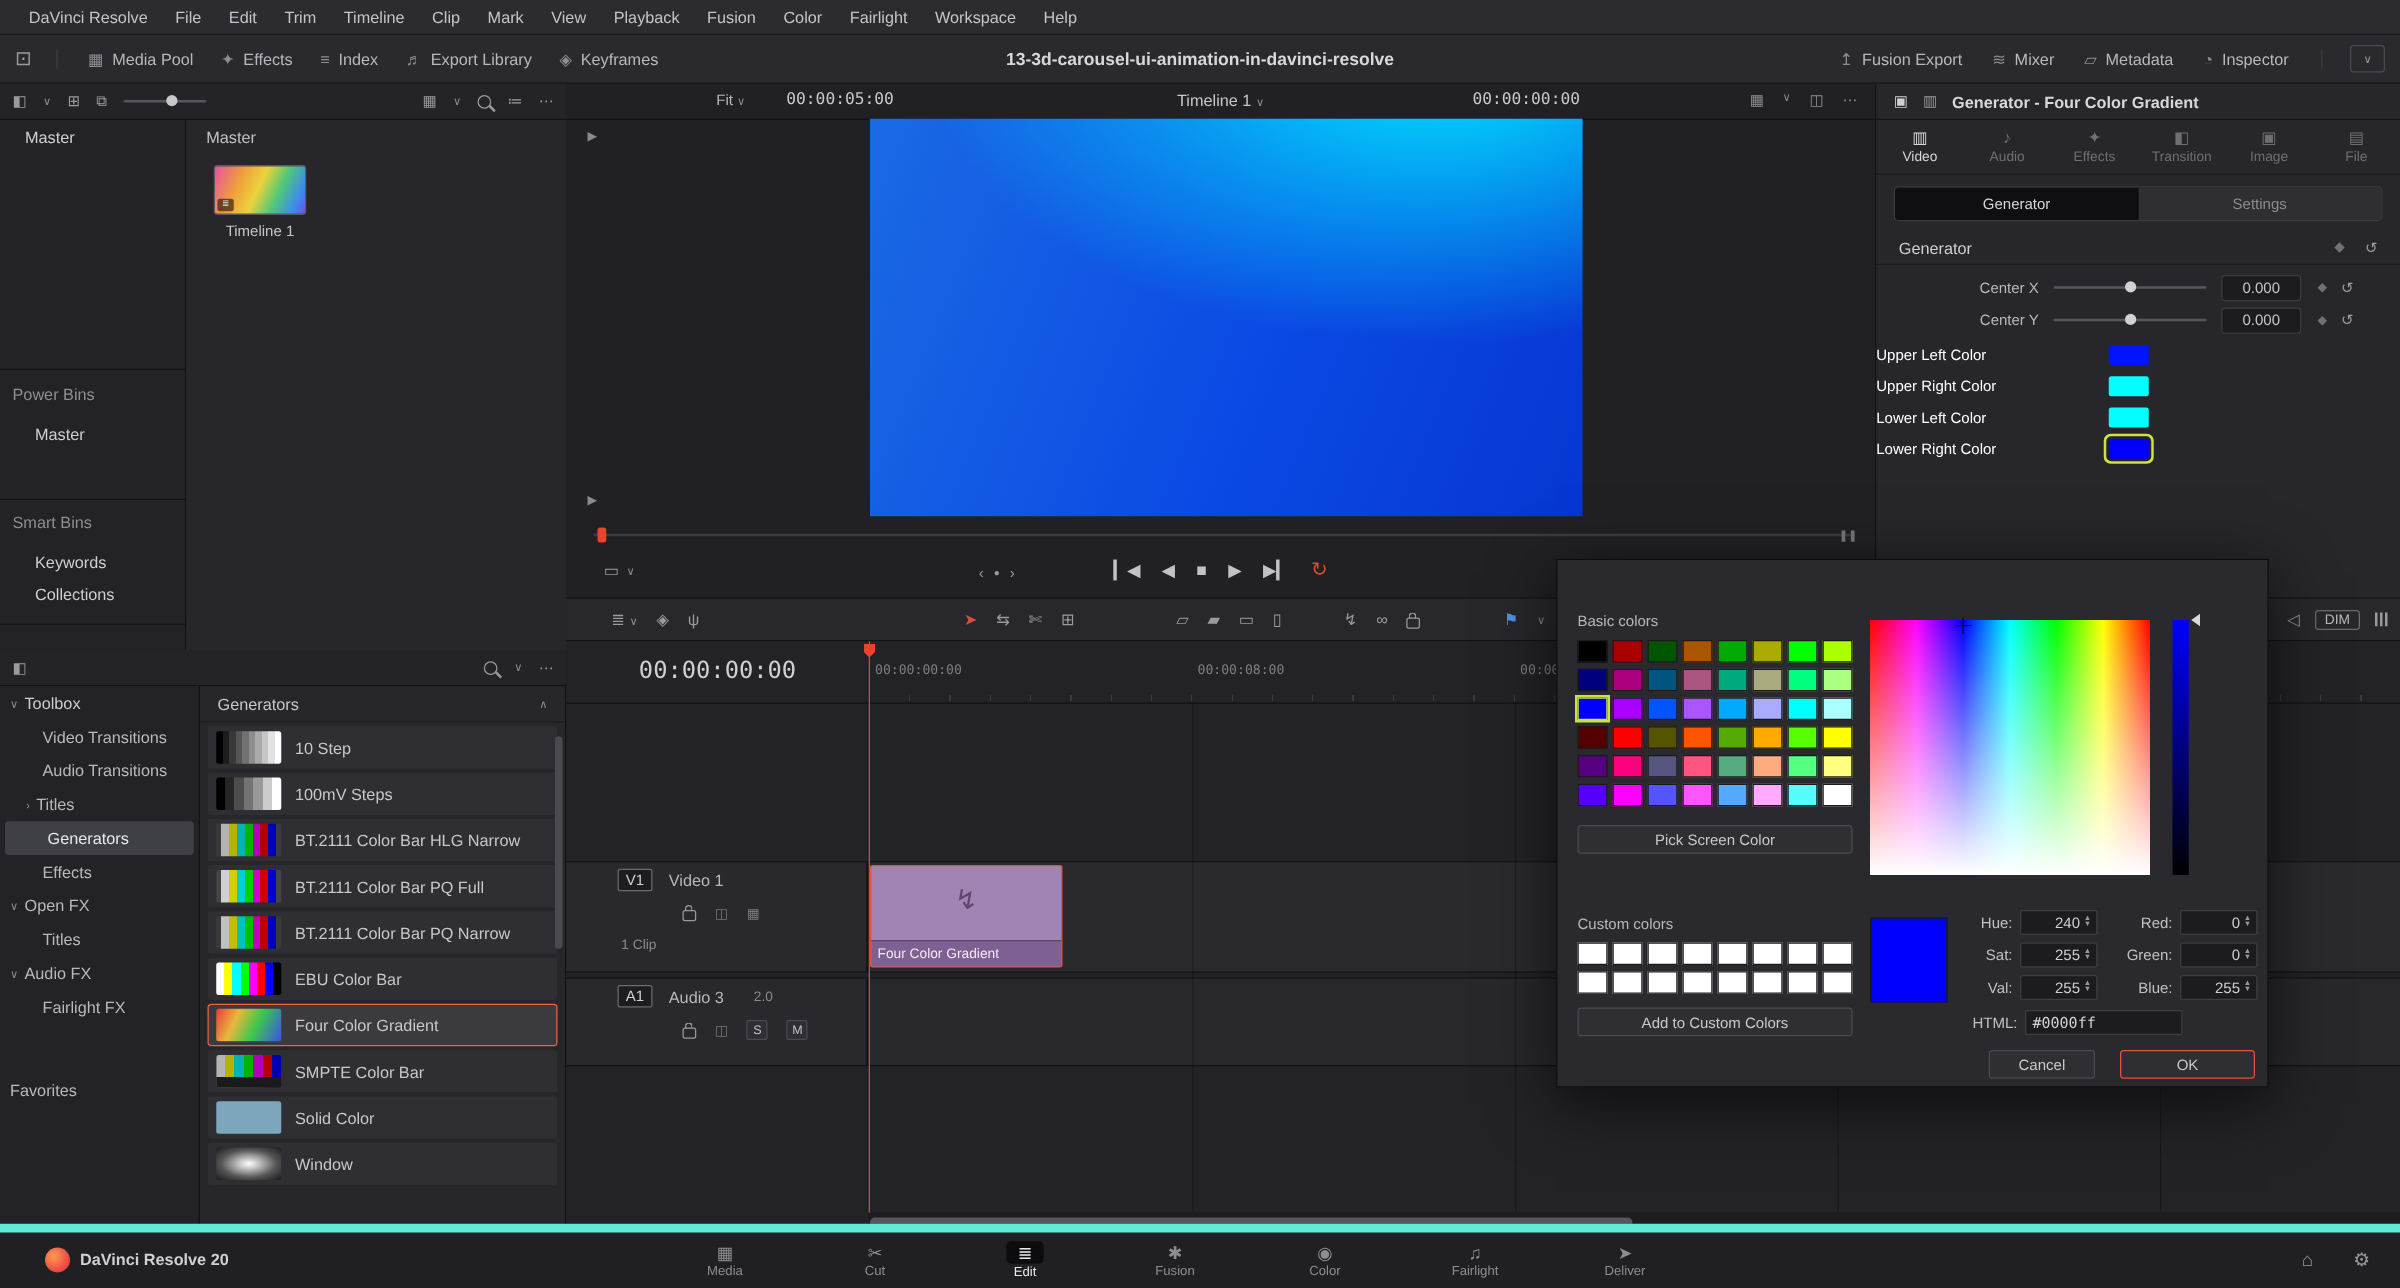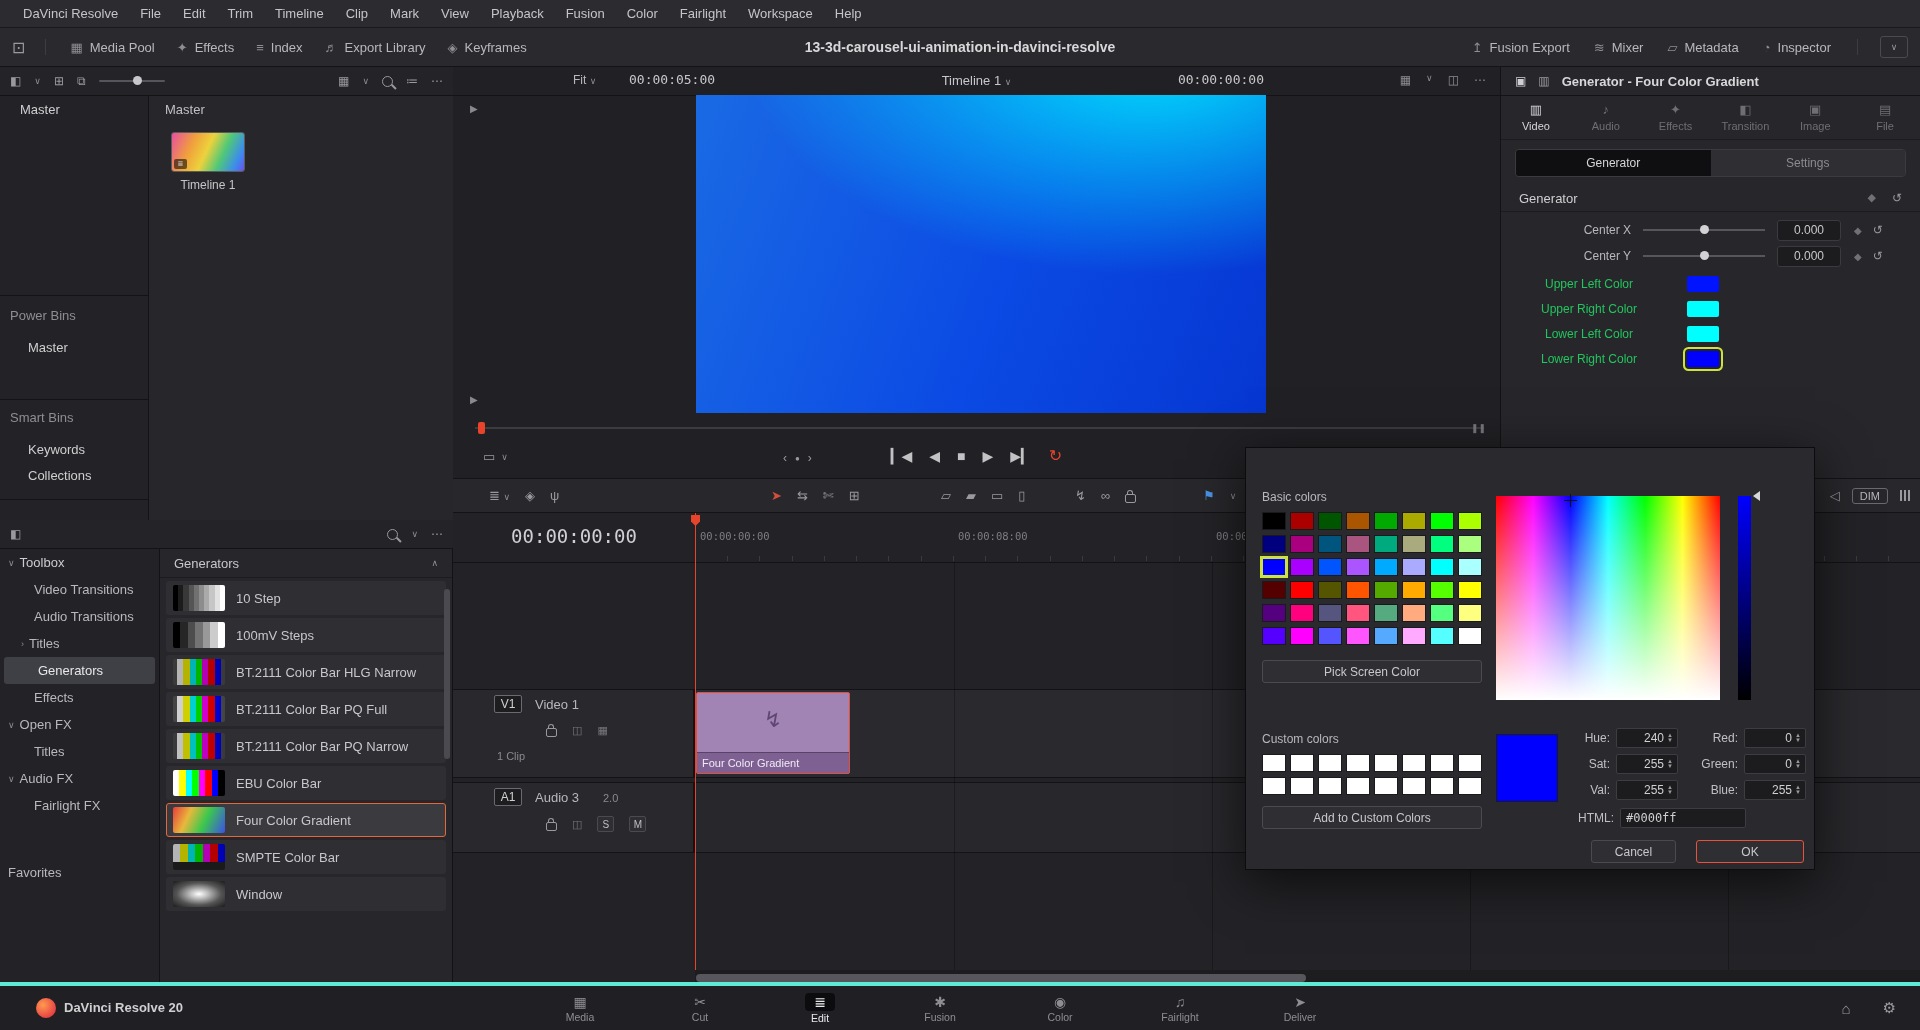--- a/index.html
+++ b/index.html
@@ -101,21 +101,21 @@
   .prow{display:flex;align-items:center;height:26px;font-size:12px}
   .plabel{width:130px;text-align:right;color:#b8b8bc;flex:none}
   .ptrack{width:122px;height:2px;background:#56565c;margin:0 12px;position:relative;flex:none}
   .pthumb{position:absolute;left:50%;top:-4px;width:9px;height:9px;margin-left:-4px;border-radius:50%;background:#d2d2d5}
   .pbox{width:62px;height:19px;background:#1c1c1f;border:1px solid #3a3a3f;border-radius:3px;color:#c8c8cb;
     display:flex;align-items:center;justify-content:center;font-size:12px;flex:none}
   .pkey{margin-left:13px;color:#707075;font-size:10px}
   .preset{margin-left:11px;color:#9a9a9e;font-size:12px}
   .insp-colors{position:absolute;left:0;right:0;top:204px}
   .crow{display:flex;align-items:center;height:25px;font-size:12px}
-  .clabel{width:176px;text-align:center;color:#22c55e;flex:none}
+  .clabel{width:176px;text-align:left;color:#ffffff;flex:none}
   .cswatch{width:32px;height: 16px;border-radius:2px;margin-left:10px;flex:none}
   .cswatch.hl{box-shadow:0 0 0 2px #232327,0 0 0 4px #cde23c}
 
   
   .tl-toolbar{position:absolute;left:453px;right:0;top:478px;height:35px;background:#28282c;border-top:1px solid #131316;border-bottom:1px solid #131316;box-sizing:border-box;color:#9a9a9e;font-size:13px}
   .tlt-g{position:absolute;top:0;height:33px;display:flex;align-items:center;gap:15px}
   .tlt-right{position:absolute;right:10px;top:0;height:33px;display:flex;align-items:center;gap:12px}
   .dim-pill{border:1px solid #6a6a70;border-radius:3px;padding:1px 7px;font-size:11px;color:#b8b8bc}
   .bars{display:flex;gap:2px}
   .bars i{display:block;width:2px;height:11px;background:#9a9a9e}
@@ -183,21 +183,21 @@
   .dlg-preview{position:absolute;left:250px;top:286px;width:62px;height:68px;border:1px solid #1a1a1c;box-sizing:border-box}
   .frow{position:absolute;display:flex;align-items:center;height:20px}
   .flabel{text-align:right;color:#c0c0c4;margin-right:6px}
   .fbox{height:20px;background:#1c1c1f;border:1px solid #3c3c42;border-radius:2px;box-sizing:border-box;display:flex;align-items:center;color:#d0d0d3}
   .fbox.spin{width:62px;justify-content:flex-end;padding-right:2px}
   .fbox .val{flex:1;text-align:right;padding-right:3px}
   .spinner{display:flex;flex-direction:column;color:#9a9a9e;font-size:6px;line-height:5px;padding-right:2px}
   .fbox.html{width:126px;padding-left:5px;font-family:"DejaVu Sans Mono",monospace;font-size:12px}
 
   
-  .bottombar{position:absolute;left:0;bottom:0;width:1920px;height:44px;background:#202024;border-top:4px solid #5eead4;z-index:10}
+  .bottombar{position:absolute;left:0;bottom:0;width:1920px;height:44px;background:#202024;border-top:7px solid #5eead4;z-index:10}
   .bb-logo{position:absolute;left:36px;top:12px;width:20px;height:20px;border-radius:50%;
     background:radial-gradient(circle at 35% 35%,#ff9a50,#e84444 70%)}
   .bb-name{position:absolute;left:64px;top:14px;font-size:13px;color:#d0d0d3;font-weight:bold}
   .bb-pages{position:absolute;left:540px;top:0;height:44px;display:flex;gap:40px}
   .page{width:80px;display:flex;flex-direction:column;align-items:center;justify-content:center;gap:1px;color:#8e8e92}
   .page .pg-ic{font-size:14px;line-height:16px}
   .page .pg-lb{font-size:10.5px}
   .page.active{color:#e8e8ea}
   .page.active .pg-ic{background:#0c0c0e;border-radius:4px;padding:1px 9px}
   .bb-right{position:absolute;right:24px;top:0;height:44px;display:flex;align-items:center;gap:32px;color:#9a9a9e;font-size:15px}
@@ -387,20 +387,24 @@
             <span class="gen-thumb" style="background: linear-gradient(to right, rgb(255, 255, 255) 0px, rgb(255, 255, 255) 12.5%, rgb(255, 255, 0) 12.5%, rgb(255, 255, 0) 25%, rgb(0, 255, 255) 25%, rgb(0, 255, 255) 37.5%, rgb(0, 255, 0) 37.5%, rgb(0, 255, 0) 50%, rgb(255, 0, 255) 50%, rgb(255, 0, 255) 62.5%, rgb(255, 0, 0) 62.5%, rgb(255, 0, 0) 75%, rgb(0, 0, 255) 75%, rgb(0, 0, 255) 87.5%, rgb(0, 0, 0) 87.5%, rgb(0, 0, 0) 100%);"></span>
             <span>EBU Color Bar</span>
           </div>
           <div class="gen-item sel">
             <span class="gen-thumb" style="background: linear-gradient(115deg, rgb(232, 60, 60) 0%, rgb(232, 184, 60) 30%, rgb(60, 200, 76) 60%, rgb(60, 80, 232) 100%);"></span>
             <span>Four Color Gradient</span>
           </div>
           <div class="gen-item">
             <span class="gen-thumb" style="background: linear-gradient(rgba(0, 0, 0, 0) 0px, rgba(0, 0, 0, 0) 68%, rgb(26, 26, 26) 68%, rgb(26, 26, 26) 100%), linear-gradient(to right, rgb(180, 180, 180) 0px, rgb(180, 180, 180) 14%, rgb(180, 180, 0) 14%, rgb(180, 180, 0) 28%, rgb(0, 180, 180) 28%, rgb(0, 180, 180) 43%, rgb(0, 180, 0) 43%, rgb(0, 180, 0) 57%, rgb(180, 0, 180) 57%, rgb(180, 0, 180) 72%, rgb(180, 0, 0) 72%, rgb(180, 0, 0) 86%, rgb(0, 0, 180) 86%, rgb(0, 0, 180) 100%);"></span>
             <span>SMPTE Color Bar</span>
+          </div>
+          <div class="gen-item">
+            <span class="gen-thumb" style="background: rgb(125, 166, 189);"></span>
+            <span>Solid Color</span>
           </div>
           <div class="gen-item">
             <span class="gen-thumb" style="background: radial-gradient(rgb(255, 255, 255) 0%, rgb(187, 187, 187) 25%, rgb(85, 85, 85) 60%, rgb(26, 26, 26) 100%);"></span>
             <span>Window</span>
           </div>
         </div>
       <div class="fx-scrollbar"></div>
     </div>
   </div>
 

